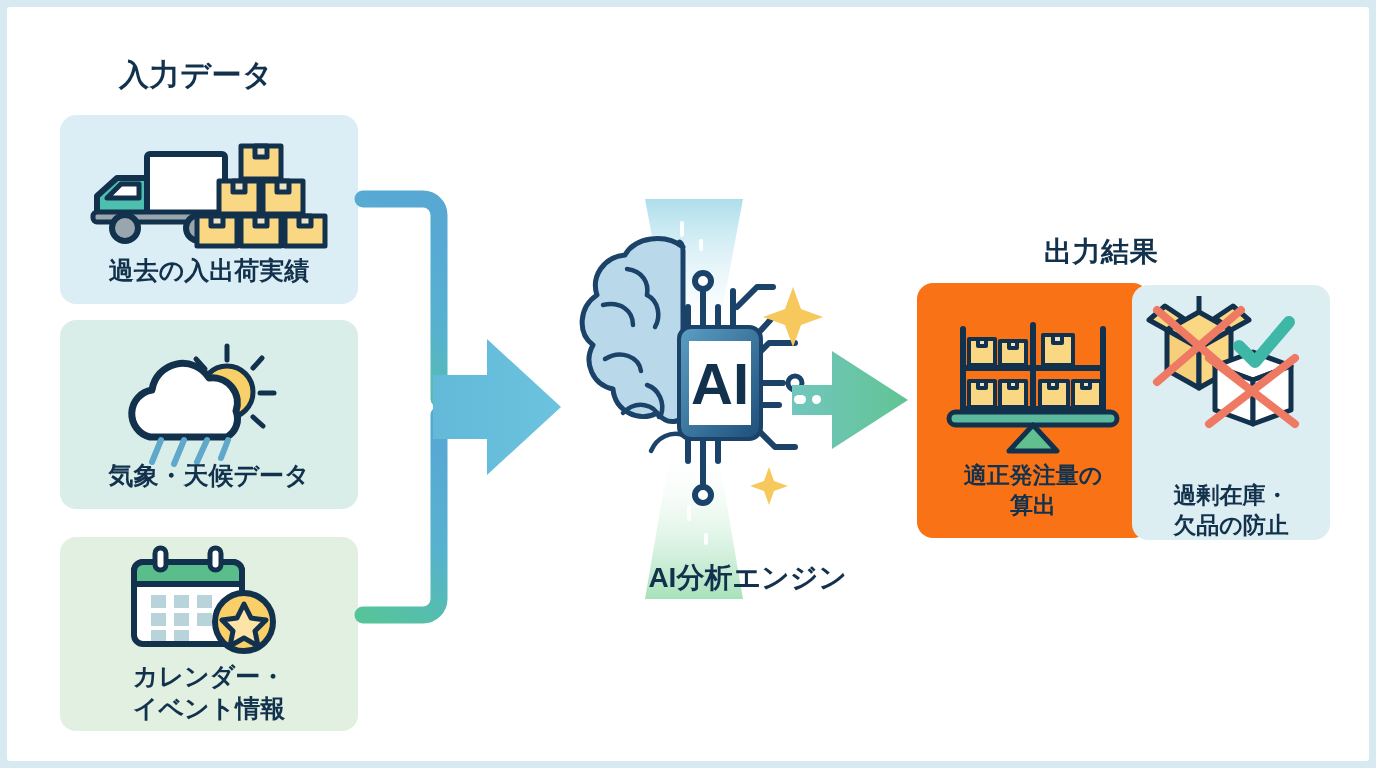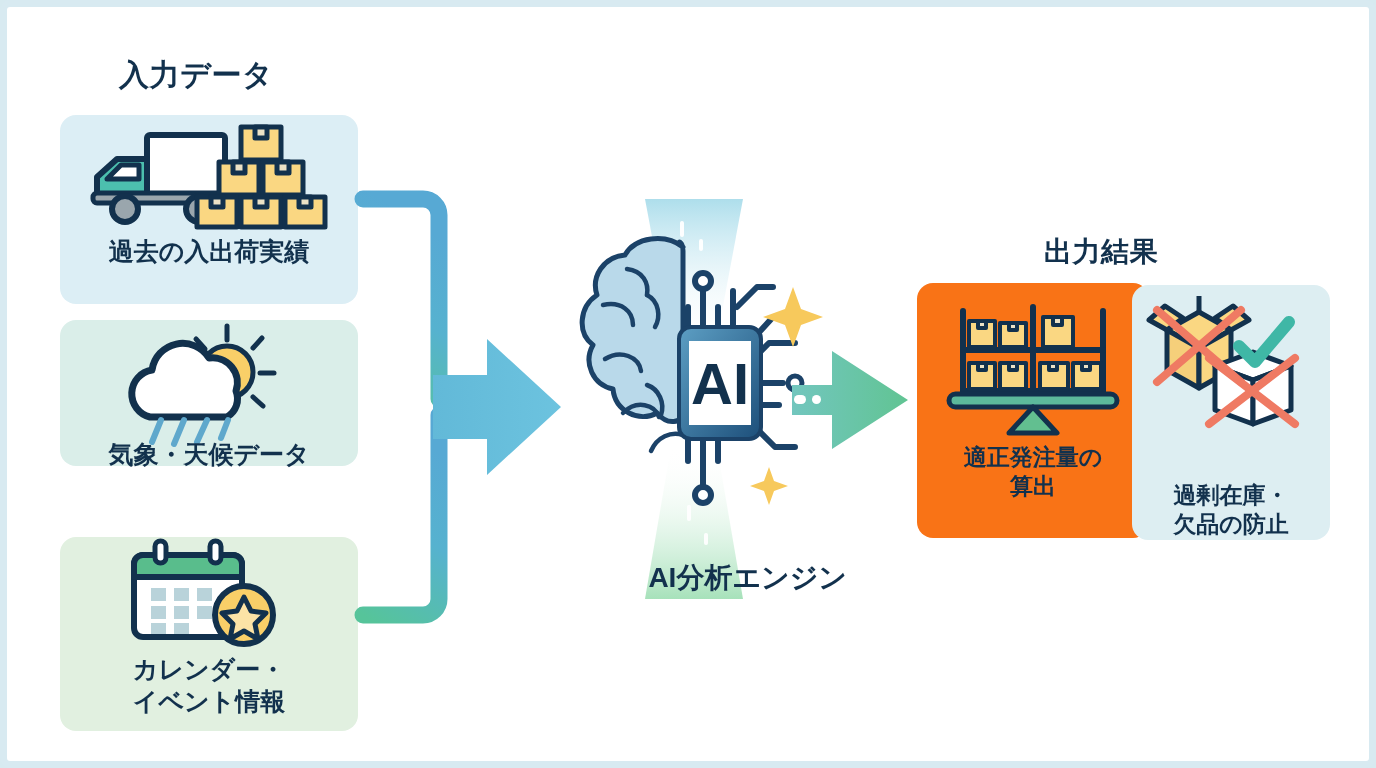--- a/index.html
+++ b/index.html
@@ -29,37 +29,37 @@
   #title-input { left:112px;  top:48px;  font-size:30px; }
   #title-output{ left:1037px; top:226px; font-size:28px; }
 
   
   .card{
     position:absolute;
     border-radius:16px;
     display:flex;
     flex-direction:column;
     align-items:center;
-    justify-content:flex-start;
+    justify-content:center;
   }
   .card .icon-wrap{
     display:flex; align-items:center; justify-content:center;
     width:100%;
   }
   .card .card-label{
     text-align:center;
     font-weight:700;
     color:#12314d;
     line-height:1.28;
     white-space:pre-line;
   }
 
   
   #card-shipping { left:53px; top:108px;  width:298px; height:189px; background:#dceef5; }
-  #card-weather  { left:53px; top:313px;  width:298px; height:146px; background:#daeee9; }
+  #card-weather  { left:53px; top:313px;  width:298px; height:189px; background:#daeee9; }
   #card-calendar { left:53px; top:530px;  width:298px; height:194px; background:#e1f0e0;border-radius:16px; }
   #card-shipping .icon-wrap{ height:118px; }
   #card-weather  .icon-wrap{ height:118px; }
   #card-calendar .icon-wrap{ height:112px; }
   #card-shipping .card-label,#card-weather .card-label{ font-size:25px; margin-top:2px; }
   #card-calendar .card-label{ font-size:25px; margin-top:4px; }
 
   
   #card-order  { left:910px;  top:276px; width:232px; height:255px; background:#f97316; }
   #card-stock  { left:1125px; top:278px; width:198px; height:255px; background:#ddeef2;gap:36px; }

